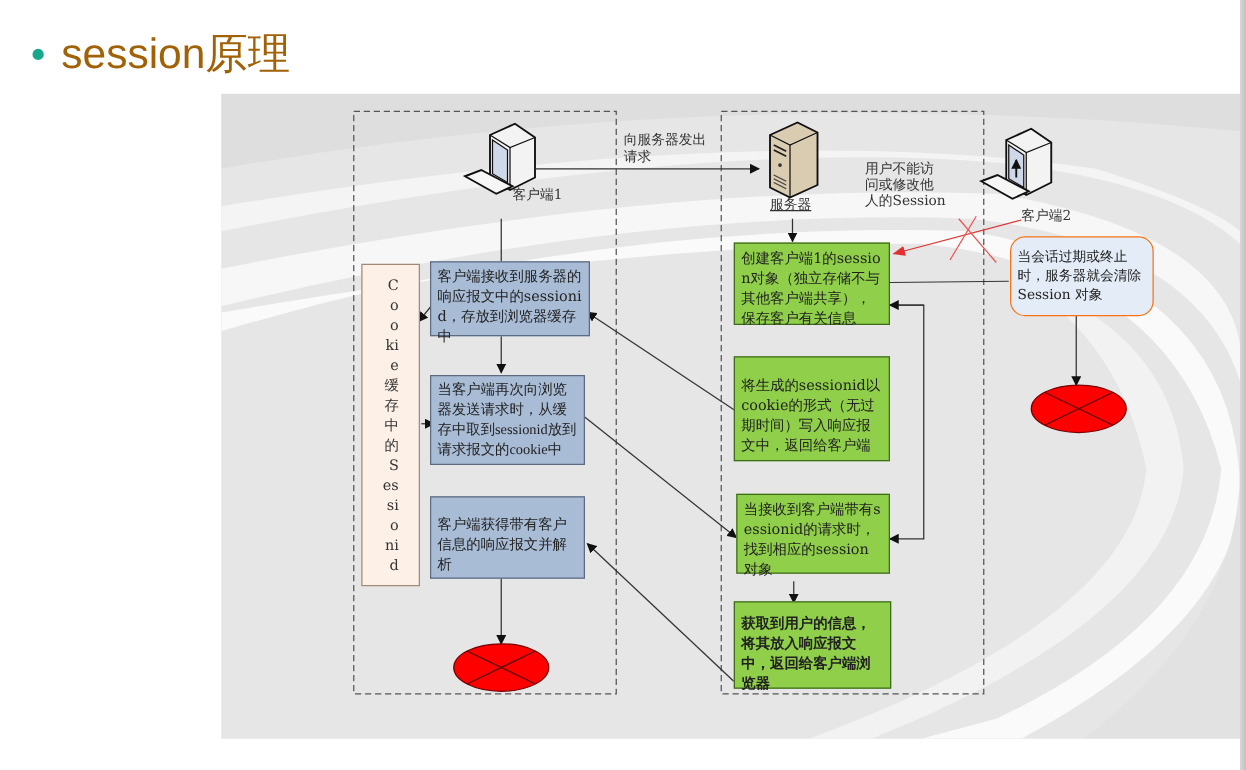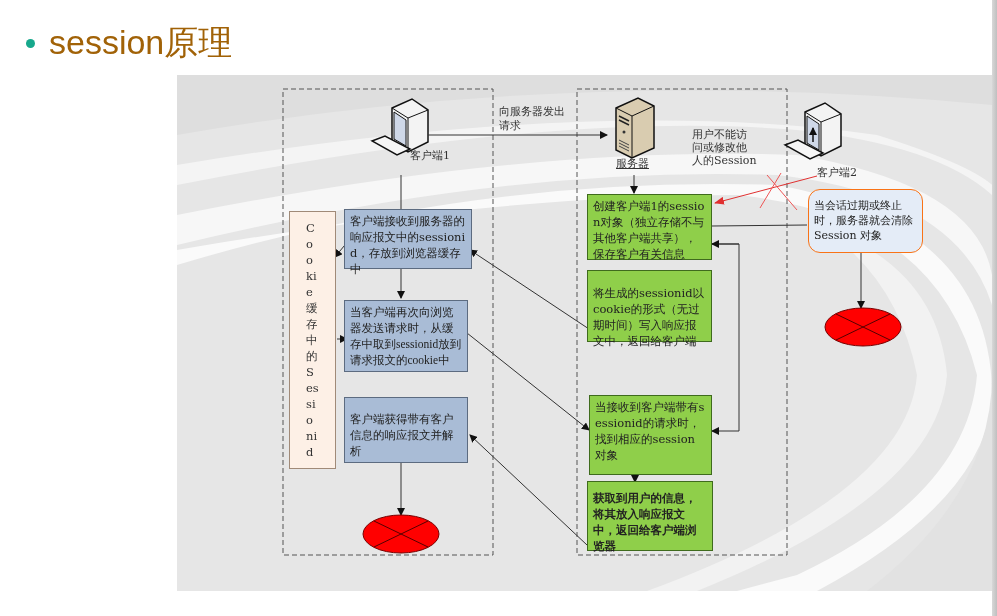--- a/index.html
+++ b/index.html
@@ -5,21 +5,21 @@
   html,body{margin:0;padding:0;}
   body{width:997px;height:616px;position:relative;overflow:hidden;background:#ffffff;font-family:"DejaVu Sans",sans-serif;}
   .title{position:absolute;left:22px;top:18px;height:50px;display:flex;align-items:center;color:#a16207;font-size:34px;font-family:"Liberation Sans","DejaVu Sans",sans-serif;}
   .title .bullet{display:inline-block;width:9px;height:9px;border-radius:50%;background:#17a88c;margin-right:14px;margin-left:4px;}
   .right-edge{position:absolute;left:992px;top:0;width:5px;height:616px;background:linear-gradient(90deg,#d8d8d8,#bfbfbf);}
   .canvas{position:absolute;left:177px;top:75px;width:815px;height:516px;background:#e6e6e6;overflow:hidden;}
   svg.diag{position:absolute;left:0;top:0;}
   .box{position:absolute;box-sizing:border-box;font-family:"DejaVu Serif",serif;font-size:11.5px;line-height:16px;color:#222;padding:3px 5px;white-space:pre-wrap;word-break:break-all;}
   .blue{background:#a9bcd6;border:1px solid #5c6b80;}
   .green{background:#8fcf4a;border:1px solid #3f6b1d;}
-  .cookie{background:#fdf0e6;border:1px solid #a08a78;text-align:left;display:flex;align-items:center;justify-content:center;color:#333;padding:16px;}
+  .cookie{background:#fdf0e6;border:1px solid #a08a78;text-align:right;display:flex;align-items:center;justify-content:center;color:#333;padding:16px;}
   .note{background:#e4ecf7;border:1px solid #f97316;border-radius:12px;}
   .lbl{position:absolute;font-family:"DejaVu Serif",serif;font-size:11px;line-height:14px;color:#333;white-space:pre;}
 </style>
 </head>
 <body>
 
 <div class="title">
   <span class="bullet"></span>
   <span>session原理</span>
 </div>
@@ -119,18 +119,18 @@
 缓存
 中的
 Sessio
 nid</div>
 
   <div class="box blue" style="left:167px;top:134px;width:128px;height:60px;">客户端接收到服务器的响应报文中的sessionid，存放到浏览器缓存中</div>
   <div class="box blue" style="left:167px;top:225px;width:124px;height:72px;font-family:Liberation Serif, serif;">当客户端再次向浏览器发送请求时，从缓存中取到sessionid放到请求报文的cookie中</div>
   <div class="box blue" style="left:167px;top:322px;width:124px;height:66px;padding-top:13px;">客户端获得带有客户信息的响应报文并解析</div>
 
   <div class="box green" style="left:410px;top:119px;width:125px;height:66px;">创建客户端1的session对象（独立存储不与其他客户端共享），保存客户有关信息</div>
-  <div class="box green" style="left:410px;top:195px;width:125px;height:72px;padding-top:14px;">将生成的sessionid以cookie的形式（无过期时间）写入响应报文中，返回给客户端</div>
-  <div class="box green" style="left:412px;top:320px;width:123px;height:80px;">当接收到客户端带有sessionid的请求时，找到相应的session对象</div>
+  <div class="box green" style="left:410px;top:210px;width:125px;height:84px;padding-top:14px;">将生成的sessionid以cookie的形式（无过期时间）写入响应报文中，返回给客户端</div>
+  <div class="box green" style="left:412px;top:320px;width:123px;height:64px;">当接收到客户端带有sessionid的请求时，找到相应的session对象</div>
   <div class="box green" style="left:410px;top:406px;width:126px;height:70px;padding-top:8px;font-weight:bold;">获取到用户的信息，将其放入响应报文中，返回给客户端浏览器</div>
 
   <div class="box note" style="left:631px;top:114px;width:115px;height:64px;padding-top:8px;font-size:11px;line-height:15px;">当会话过期或终止时，服务器就会清除Session 对象</div>
 </div>
 
 </body></html>

